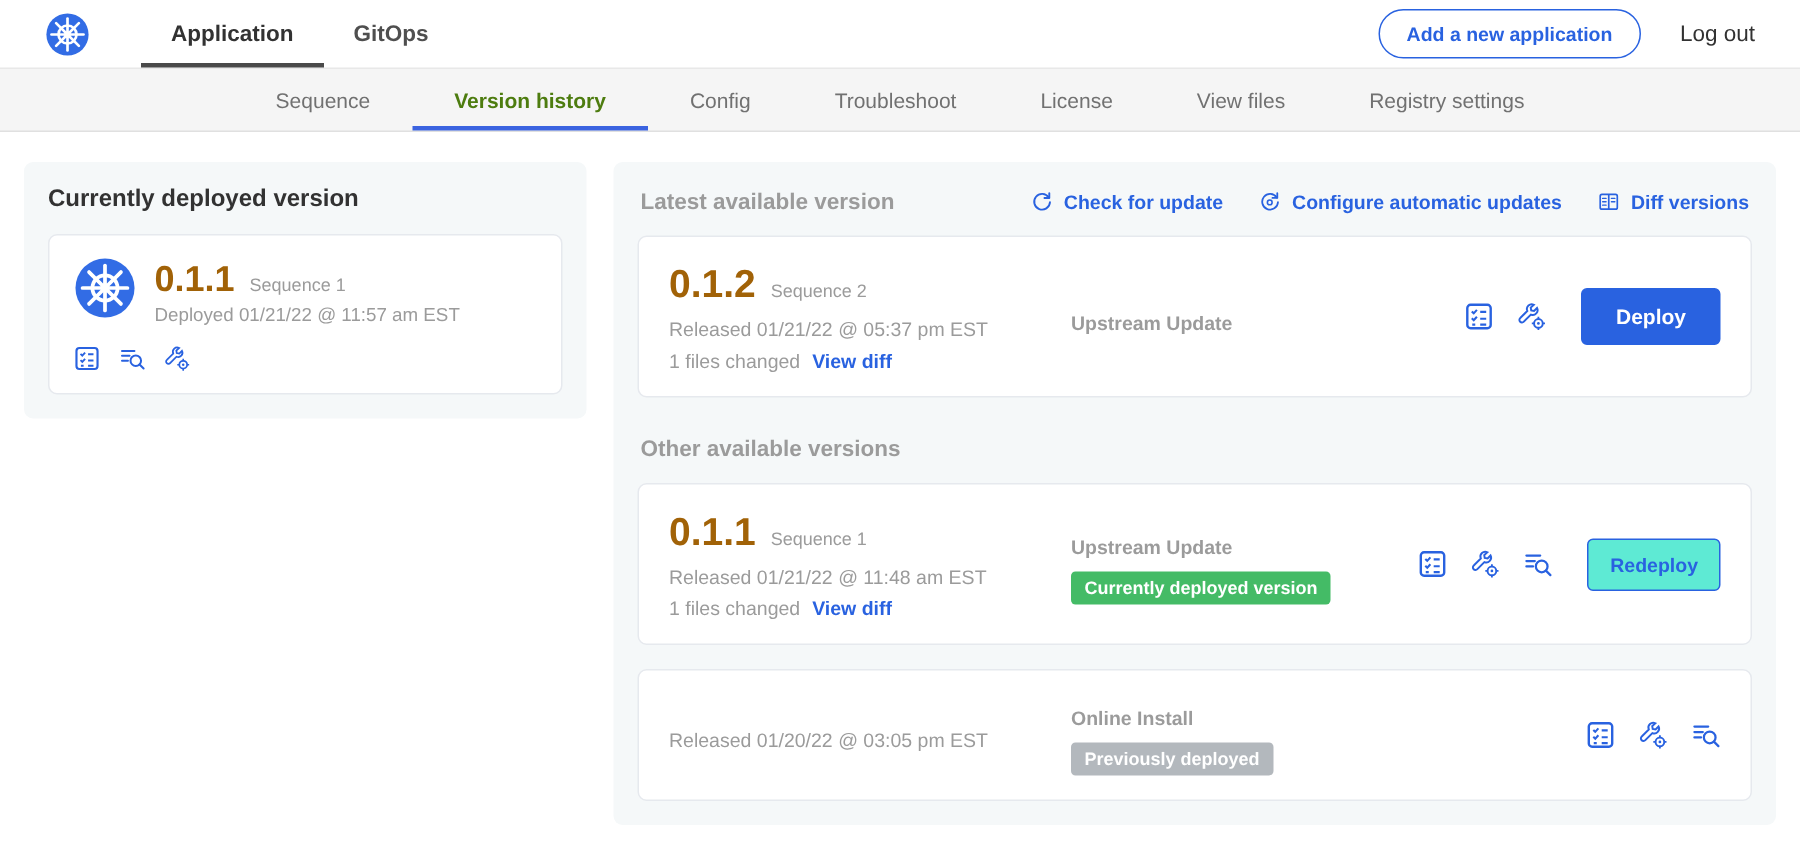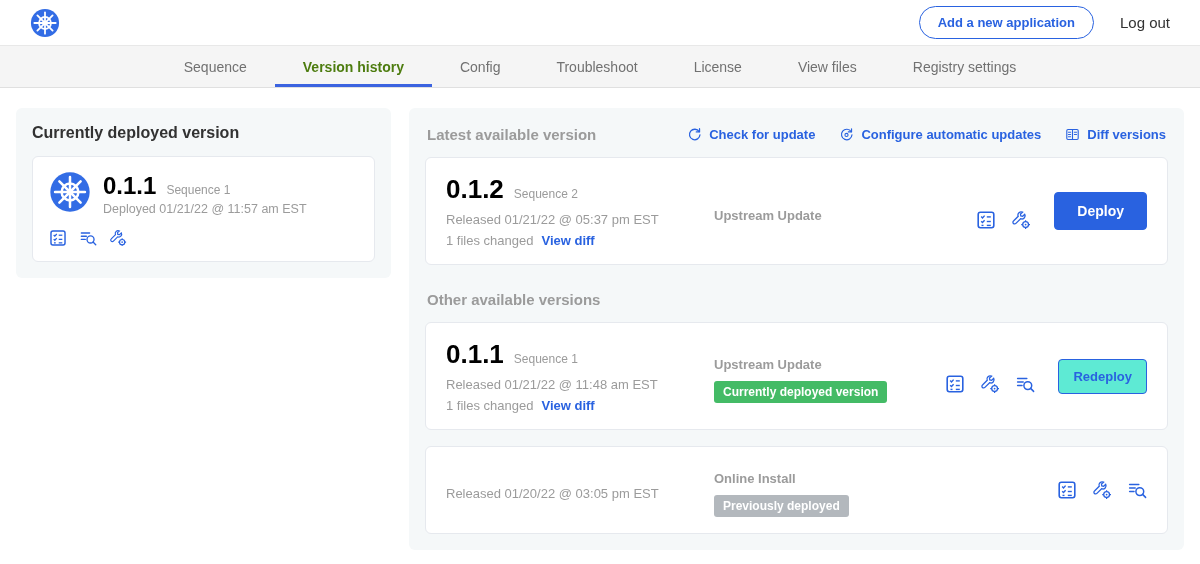--- a/index.html
+++ b/index.html
@@ -52,21 +52,21 @@
   .panel-right { flex:1; }
 
   .panel-title { font-size:16px; font-weight:700; color:#323232; margin-bottom:14px; }
 
   .deployed-card {
     background:#fff; border:1px solid #e6e9ee; border-radius:6px; padding:14px 16px;
   }
   .dc-top { display:flex; align-items:center; gap:12px; }
   .dc-k8s svg { width:42px; height:42px; }
   .ver-line { display:flex; align-items:baseline; gap:10px; }
-  .ver-big { font-size:24px; font-weight:700; color:#000000; }
+  .ver-big { font-size:24px; font-weight:700; color:#a16207; }
   .seq { font-size:12px; color:#9b9b9b; }
   .muted { font-size:12.5px; color:#9b9b9b; }
   .dc-date { margin-top:2px; }
   .icon-row { display:flex; align-items:center; gap:12px; margin-top:12px; color:#2962e0; }
   .icon-btn { color:#2962e0; cursor:pointer; display:inline-flex; }
 
   
   .avail-head { display:flex; align-items:center; justify-content:space-between; margin:2px 2px 14px 2px; }
   .avail-title { font-size:15px; font-weight:600; color:#9b9b9b; }
   .head-actions { display:flex; align-items:center; gap:24px; }
@@ -82,21 +82,21 @@
   .vfiles { margin-top:6px; font-size:13px; color:#9b9b9b; display:flex; gap:8px; align-items:center; }
   .view-diff { color:#2962e0; font-weight:700; cursor:pointer; }
   .vmid { flex:1; padding-left:6px; }
   .vsource { font-size:13px; font-weight:700; color:#9b9b9b;margin-top:8px; }
   .badge {
     display:inline-block; margin-top:9px; font-size:12px; font-weight:700; color:#fff;
     padding:4px 9px; border-radius:3px;
   }
   .badge-green { background:#44bb66; }
   .badge-gray { background:#b3b8bd; }
-  .vright { display:flex; align-items:flex-end; gap:15px; }
+  .vright { display:flex; align-items:center; gap:15px; }
   .deploy-btn {
     background:#2962e0; border:1px solid #2962e0; color:#fff; font-family:inherit;
     font-size:14px; font-weight:700; border-radius:4px; padding:10px 22px; cursor:pointer; margin-left:8px;
   }
   .redeploy-btn {
     background:#5eead4; border:1px solid #2962e0; color:#2962e0; font-family:inherit;
     font-size:13px; font-weight:700; border-radius:4px; padding:9px 14px; cursor:pointer; margin-left:8px;
   }
   .other-title { font-size:15px; font-weight:600; color:#9b9b9b; margin:26px 2px 14px 2px; }
   .gap16 { margin-top:16px; }
@@ -158,20 +158,28 @@
     </symbol>
   </defs>
 </svg>
 
 <header class="topbar">
   <div class="k8s-logo">
     <svg viewBox="0 0 32 32">
         <use href="#i-k8s"></use>
       </svg>
   </div>
+  <nav class="ptabs">
+    <div class="ptab active">
+      <span>Application</span>
+    </div>
+    <div class="ptab">
+      <span>GitOps</span>
+    </div>
+  </nav>
   <div class="tb-spacer"></div>
   <button class="add-btn">Add a new application</button>
   <div class="logout">Log out</div>
 </header>
 
 <nav class="subnav">
   <div class="stab">
       <span>Sequence</span>
     </div>
   <div class="stab active">

